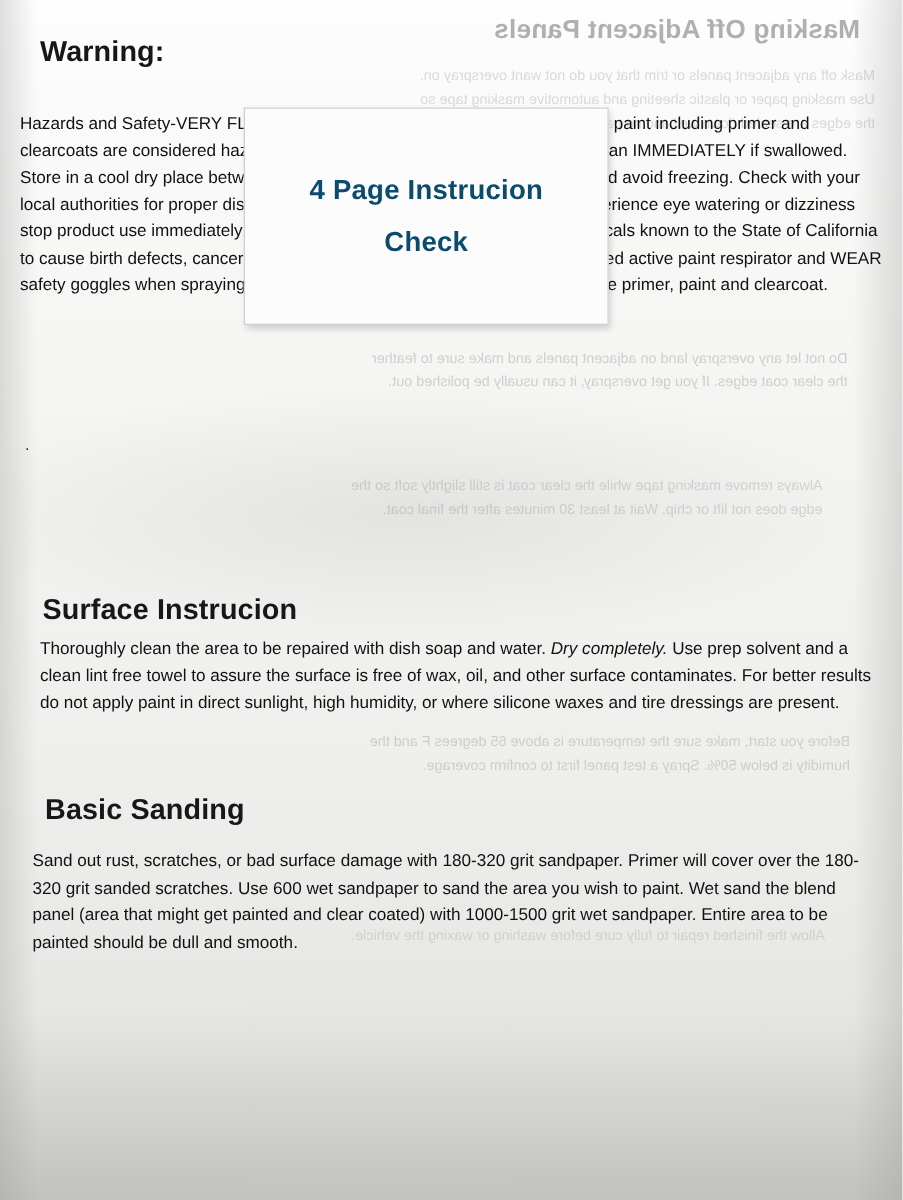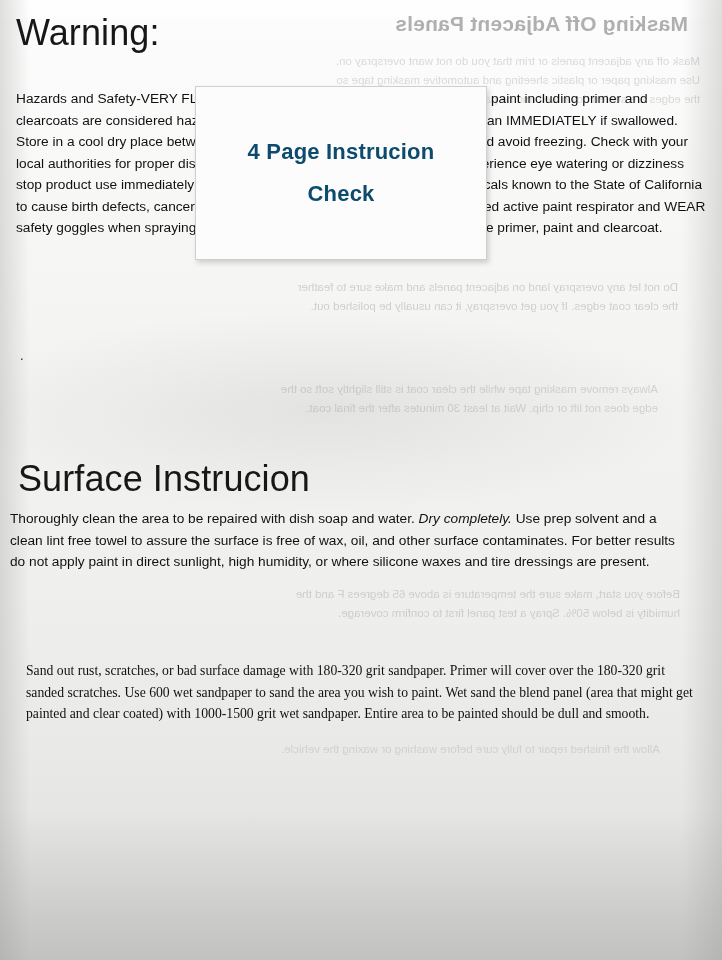--- a/index.html
+++ b/index.html
@@ -94,23 +94,23 @@
 
   
   .content {
     position: absolute;
     top: 0; left: 0;
     width: 722px;
     height: 960px;
   }
 
   h1.section {
-    margin: 0;
-    font-weight: 400;
-    font-size: 36px;
+    margin: 16px;
+    font-weight: 700;
+    font-size: 23px;
     letter-spacing: 0.1px;
     color: #171717;
   }
   p.body {
     margin: 0;
     font-size: 13.7px;
     line-height: 21.5px;
     color: #111111;
   }
   p.body .ital { font-style: italic; }
@@ -119,24 +119,24 @@
   #warning-text { position: absolute; top: 88px; left: 16px; width: 690px; }
 
   #before-head { position: absolute; top: 308px; left: 18px; }
   #before-dot {
     position: absolute; top: 348px; left: 20px;
     font-size: 13px; color: #222;
   }
   #before-text { position: absolute; top: 364px; left: 20px; width: 670px; }
 
   #surface-head { position: absolute; top: 458px; left: 18px; }
-  #surface-text { position: absolute; top: 508px; left: 10px; width: 676px; }
+  #surface-text { position: absolute; top: 508px; left: 32px; width: 676px; }
 
   #sanding-head { position: absolute; top: 618px; left: 20px; }
-  #sanding-text-1 { position: absolute; top: 660px; left: 26px; width: 668px; font-family: Liberation Serif, serif; }
+  #sanding-text-1 { position: absolute; top: 678px; left: 26px; width: 668px; }
   #sanding-text-2 { position: absolute; top: 770px; left: 28px; width: 652px; }
 
   
   #label-card {
     position: absolute;
     top: 86px;
     left: 195px;
     width: 290px;
     height: 172px;
     background: #fcfcfc;
@@ -182,20 +182,21 @@
   <div class="content">
 
     <h1 class="section" id="warning-head">Warning:</h1>
     <p class="body" id="warning-text">Hazards and Safety-VERY FLAMMABLE. Keep away from flame. All touch-up paint including primer and clearcoats are considered hazardous. Keep away from children. Call a physician IMMEDIATELY if swallowed. Store in a cool dry place between 50F and 120F. DO NOT STORE IN CAR and avoid freezing. Check with your local authorities for proper disposal. Use with adequate ventilation. If you experience eye watering or dizziness stop product use immediately and call physician. This product contains chemicals known to the State of California to cause birth defects, cancer and other reproductive harm. WEAR an approved active paint respirator and WEAR safety goggles when spraying to protect your lungs and eyes. This includes the primer, paint and clearcoat.</p>
 
     <div id="before-dot">.</div>
 
     <h1 class="section" id="surface-head">Surface Instrucion</h1>
     <p class="body" id="surface-text"><span>Thoroughly clean the area to be repaired with dish soap and water.  </span><span class="ital">Dry completely.</span><span> Use prep solvent and a clean lint free towel to assure the surface is free of wax, oil, and other surface contaminates. For better results do not apply paint in direct sunlight, high humidity, or where silicone waxes and tire dressings are present.</span></p>
 
+    <h1 class="section" id="sanding-head">Basic Sanding</h1>
     <p class="body" id="sanding-text-1">Sand out rust, scratches, or bad surface damage with 180-320 grit sandpaper. Primer will cover over the 180-320 grit sanded scratches. Use 600 wet sandpaper to sand the area you wish to paint. Wet sand the blend panel (area that might get painted and clear coated) with 1000-1500 grit wet sandpaper. Entire area to be painted should be dull and smooth.</p>
 
   </div>
 
   <div id="label-card">
     <div class="line">4 Page Instrucion</div>
     <div class="line">Check</div>
   </div>
 
 </div>

